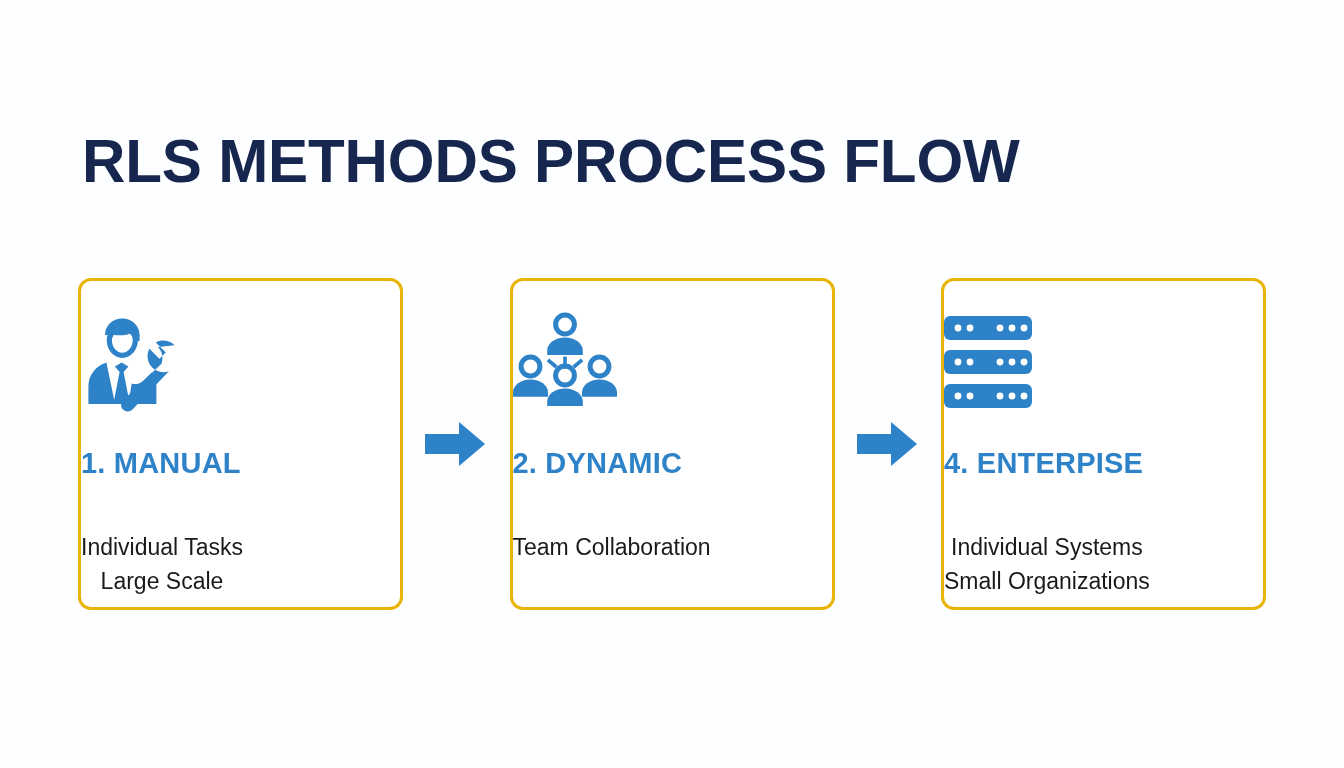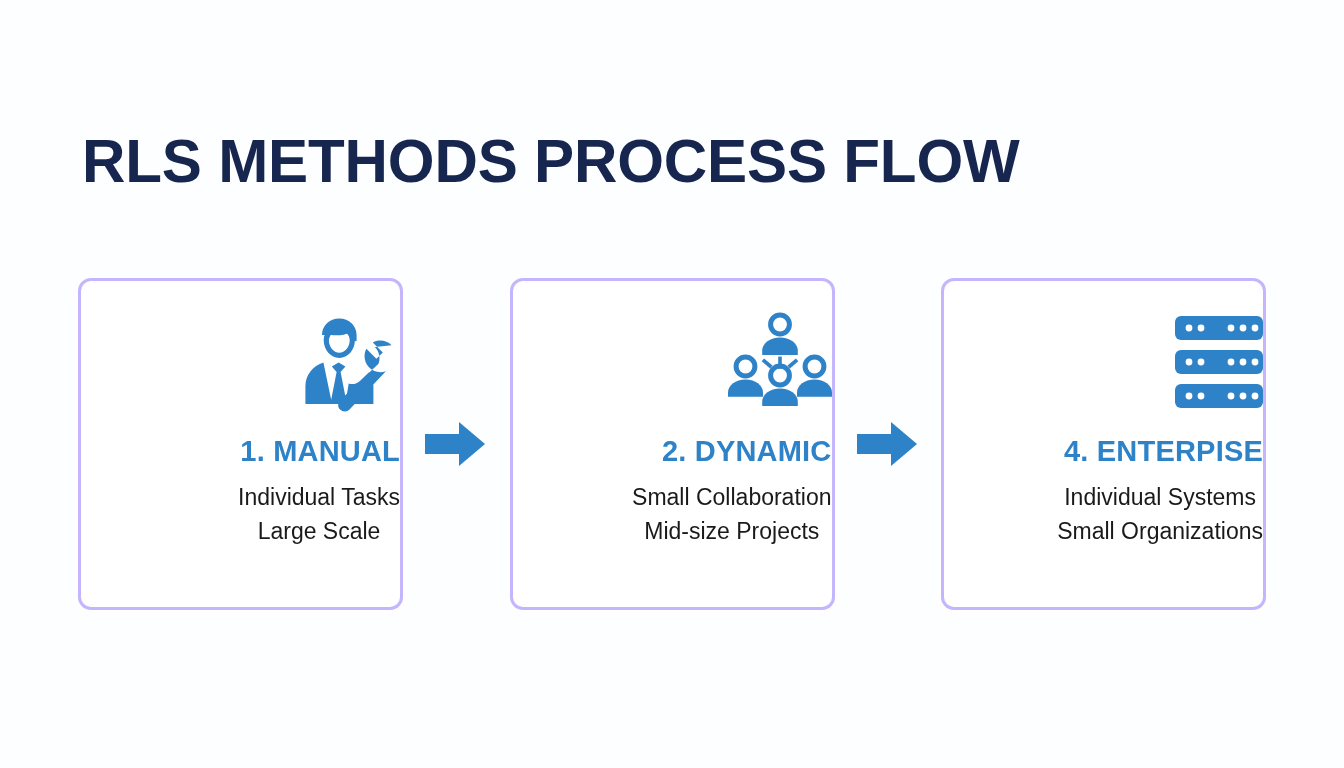--- a/index.html
+++ b/index.html
@@ -43,26 +43,27 @@
     display: flex;
     align-items: center;
     justify-content: space-between;
   }
 
   .card {
     width: 325px;
     height: 332px;
     box-sizing: border-box;
     background: #ffffff;
-    border: 3px solid #c4b5fd;
+    border: 3px solid #eab308;
     border-radius: 13px;
     display: flex;
     flex-direction: column;
-    align-items: flex-end;
+    align-items: flex-start;
     flex: 0 0 auto;
+    gap: 12px;
   }
 
   .card-icon {
     height: 118px;
     margin-top: 22px;
     display: flex;
     align-items: center;
     justify-content: center;
   }
 
@@ -70,21 +71,21 @@
     font-size: 29px;
     font-weight: 700;
     color: #2d82c8;
     letter-spacing: 0.2px;
     margin-top: 14px;
     text-align: center;
     white-space: nowrap;
   }
 
   .card-lines {
-    margin-top: 12px;
+    margin-top: 38px;
     text-align: center;
     color: #1a1a1a;
     font-size: 23px;
     line-height: 34px;
     font-weight: 400;
   }
   .card-lines span { display: block; white-space: nowrap; }
 
   
   .arrow {
@@ -152,22 +153,21 @@
           <circle cx="86.5" cy="54.5" r="9.4" fill="none" stroke="#2d82c8" stroke-width="5"></circle>
           <path d="M86.5 67.5c-9.8 0-17.5 5.8-17.5 13v4.2h35v-4.2c0-7.2-7.7-13-17.5-13z"></path>
 
           <circle cx="52" cy="63.5" r="9.4" fill="none" stroke="#2d82c8" stroke-width="5"></circle>
           <path d="M52 76.5c-9.8 0-17.8 5.8-17.8 13v4.6h35.6v-4.6c0-7.2-8-13-17.8-13z"></path>
         </g>
       </svg>
     </div>
     <div class="card-heading">2. DYNAMIC</div>
     <div class="card-lines">
-      <span>Small Collaboration</span>
-      <span>Mid-size Projects</span>
+      <span>Team Collaboration</span>
     </div>
   </div>
 
   <div class="arrow">
     <svg width="62" height="48" viewBox="0 0 62 48" aria-hidden="true">
       <path d="M0 14h34V2l26 22-26 22V34H0z" fill="#2d82c8"></path>
     </svg>
   </div>
 
   <div class="card">

